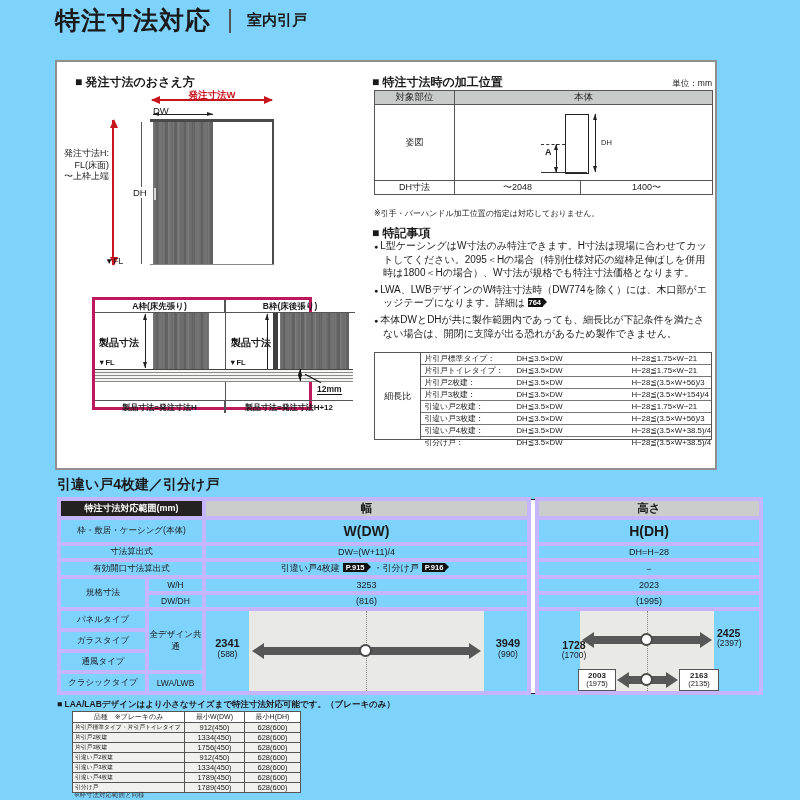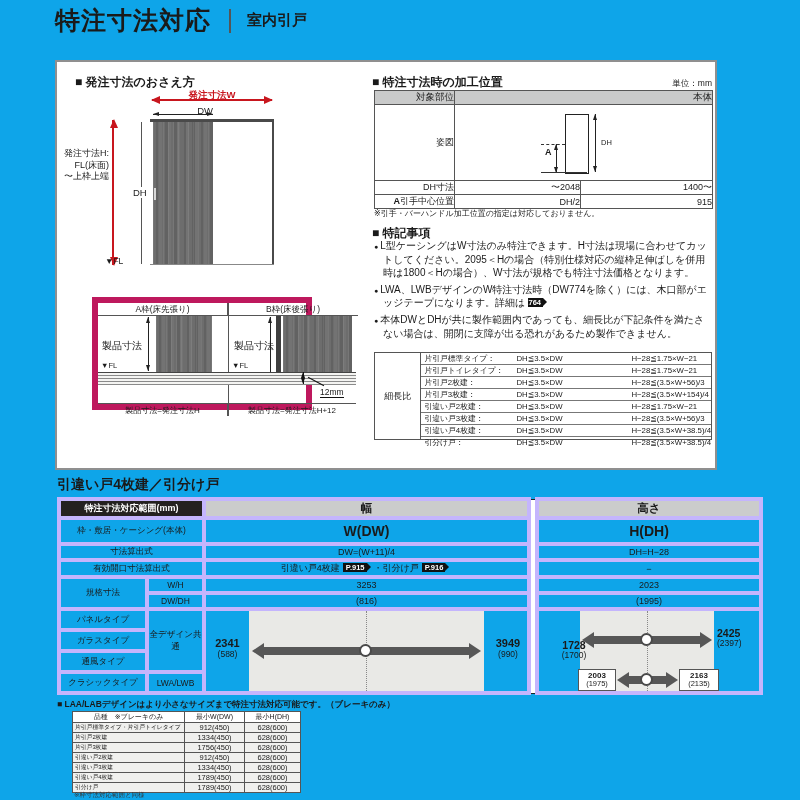--- a/index.html
+++ b/index.html
@@ -1,16 +1,16 @@
 <!DOCTYPE html>
 <html><head>
 <meta charset="utf-8">
 <style>
   html,body{margin:0;padding:0;background:#fff;}
-  .page{position:relative;width:800px;height:800px;background:#0ea5e9;overflow:hidden;
+  .page{position:relative;width:800px;height:800px;background:#7dd3fc;overflow:hidden;
         font-family:"Liberation Sans","DejaVu Sans",sans-serif;color:#1a1a1a;}
   .abs{position:absolute;}
   
   .title-row{position:absolute;left:55px;top:4px;display:flex;align-items:center;}
   .main-title{font-size:25px;font-weight:bold;letter-spacing:1px;margin:0;}
   .title-div{width:2px;height:24px;background:#555;margin:0 16px 0 18px;}
   .category{font-size:15px;font-weight:bold;}
   
   .section-bar{position:absolute;left:55px;top:38px;width:662px;height:22px;background:#595757;
                color:#fff;font-size:12.5px;font-weight:bold;line-height:22px;padding-left:8px;box-sizing:border-box;}
@@ -33,38 +33,38 @@
   .vdt::after{content:"";position:absolute;bottom:0;left:-3px;border-left:2.5px solid transparent;border-right:2.5px solid transparent;border-top:6px solid currentColor;}
   .red{color:#c8161e;}
   .blk{color:#222;}
   
   .door{background:repeating-linear-gradient(90deg,rgba(255,255,255,.07) 0 1px,rgba(0,0,0,0) 1px 5px),
         repeating-linear-gradient(90deg,#6d6d6d 0 3px,#626262 3px 6px,#737373 6px 9px);}
   .floor-hatch{background:repeating-linear-gradient(0deg,#8a8a8a 0 1px,#f4f4f2 1px 3px);border-top:1px solid #444;}
   
   table{border-collapse:collapse;table-layout:fixed;}
   .mtable{position:absolute;left:317px;top:28px;width:338px;}
-  .mtable td{border:1px solid #555;font-size:9px;text-align:right;padding:0;}
+  .mtable td{border:1px solid #555;font-size:9px;text-align:center;padding:0;}
   .mtable .ghead{background:#c9caca;font-size:9.5px;}
   .figcell{position:relative;background:#fff;}
   
   .bullets p{margin:0 0 3px 0;font-size:10px;line-height:1.36;padding-left:9px;text-indent:-9px;}
   .bullets p::before{content:"●";font-size:7px;margin-right:2px;}
   .pbadge{position:relative;display:inline-block;background:#111;color:#fff;font-weight:bold;
           font-size:7.5px;line-height:9px;padding:0 2px 0 3px;margin:0 7px 0 3px;vertical-align:1px;}
   .pbadge::after{content:"";position:absolute;right:-4px;top:0;border-top:4.5px solid transparent;border-bottom:4.5px solid transparent;border-left:4px solid #111;}
   
   .slender{position:absolute;left:317px;top:290px;width:338px;height:88px;border:1px solid #555;display:flex;box-sizing:border-box;}
   .sl-left{width:60px;border-right:1px solid #555;display:flex;align-items:center;justify-content:center;font-size:9px;}
   .sl-rows{flex:1;display:flex;flex-direction:column;}
   .sl-row{flex:1;display:flex;align-items:center;border-bottom:1px solid #777;font-size:7.8px;padding-left:3px;}
   .sl-row:last-child{border-bottom:none;}
   .st-type{width:92px;}.st-f1{width:82px;}.st-f2{flex:1;padding-left:33px;}
   
-  .frames{position:absolute;left:35px;top:235px;width:220px;height:113px;border:6px solid #be185d;box-sizing:border-box;}
+  .frames{position:absolute;left:35px;top:235px;width:220px;height:113px;border:3px solid #be185d;box-sizing:border-box;font-weight:bold;}
   .fr-head{position:absolute;top:0;height:13px;line-height:13px;text-align:center;font-size:8.5px;border-bottom:1px solid #555;box-sizing:border-box;}
   .fr-cap{position:absolute;top:100px;height:13px;line-height:13px;text-align:center;font-size:8px;border-top:1px solid #555;box-sizing:border-box;}
   
   .bigtitle{position:absolute;left:57px;top:476px;font-size:14px;font-weight:bold;}
   .big{position:absolute;left:57px;top:497px;width:702px;border:1.5px solid #222;}
   .big td{border:4px solid #c4b5fd;font-size:9px;text-align:center;padding:0;overflow:hidden;}
   .big .blackcell{background:#242120;color:#fff;font-weight:bold;font-size:9px;}
   .big .gray{background:#cbcccc;font-weight:bold;font-size:11.5px;}
   .big .spacer{background:#fff;border-top:none;border-bottom:none;border-left:1.2px solid #222;border-right:1.2px solid #222;}
   .big .bigval{font-size:14px;font-weight:bold;}
@@ -104,21 +104,21 @@
   </div>
 
 
   <div class="main-box">
 
     <div class="abs h1s" style="left:18px;top:12px;">■ 発注寸法のおさえ方</div>
 
     <div class="abs red" style="left:95px;top:27px;width:120px;text-align:center;font-size:9.5px;font-weight:bold;">発注寸法W</div>
     <div class="hd red" style="left:95px;top:37px;width:120px;"></div>
 
-    <div class="abs blk" style="left:96px;top:43px;width:60px;text-align:right;font-size:9.5px;">DW</div>
+    <div class="abs blk" style="left:96px;top:43px;width:60px;text-align:left;font-size:9.5px;">DW</div>
     <div class="hdt blk" style="left:96px;top:52px;width:60px;"></div>
 
     <div class="abs" style="left:93px;top:57px;width:124px;height:3px;background:#4a4a4a;"></div>
     <div class="abs door" style="left:96px;top:60px;width:60px;height:142px;">
       <div class="abs" style="left:1px;top:66px;width:2px;height:12px;background:#d8d8d8;"></div>
     </div>
     <div class="abs" style="left:215px;top:57px;width:2px;height:146px;background:#4a4a4a;"></div>
     <div class="abs" style="left:93px;top:202px;width:124px;height:1px;background:#888;"></div>
 
     <div class="vd red" style="left:55px;top:58px;height:145px;"></div>
@@ -182,25 +182,20 @@
           <div class="abs" style="left:90px;top:42px;font-size:9px;font-weight:bold;">A</div>
           <div class="vdt blk" style="left:101px;top:39px;height:29px;"></div>
           <div class="abs" style="left:86px;top:67px;width:46px;height:1px;background:#333;"></div>
         </td>
       </tr>
       <tr style="height:12px">
         <td>DH寸法</td>
         <td>〜2048</td>
         <td>1400〜</td>
       </tr>
-      <tr style="height:12px">
-        <td><b>A</b><span>引手中心位置</span></td>
-        <td>DH/2</td>
-        <td>915</td>
-      </tr>
     </tbody>
       </table>
     <div class="abs" style="left:317px;top:146px;font-size:8px;">※引手・バーハンドル加工位置の指定は対応しておりません。</div>
 
     <div class="abs h1s" style="left:315px;top:163px;">■ 特記事項</div>
     <div class="abs bullets" style="left:317px;top:177px;width:340px;">
       <p><span>L型ケーシングはW寸法のみ特注できます。H寸法は現場に合わせてカットしてください。2095＜Hの場合（特別仕様対応の縦枠足伸ばしを併用時は1800＜Hの場合）、W寸法が規格でも特注寸法価格となります。</span></p>
       <p><span>LWA、LWBデザインのW特注寸法時（DW774を除く）には、木口部がエッジテープになります。詳細は</span><span class="pbadge">P.764</span></p>
       <p><span>本体DWとDHが共に製作範囲内であっても、細長比が下記条件を満たさない場合は、開閉に支障が出る恐れがあるため製作できません。</span></p>
     </div>

